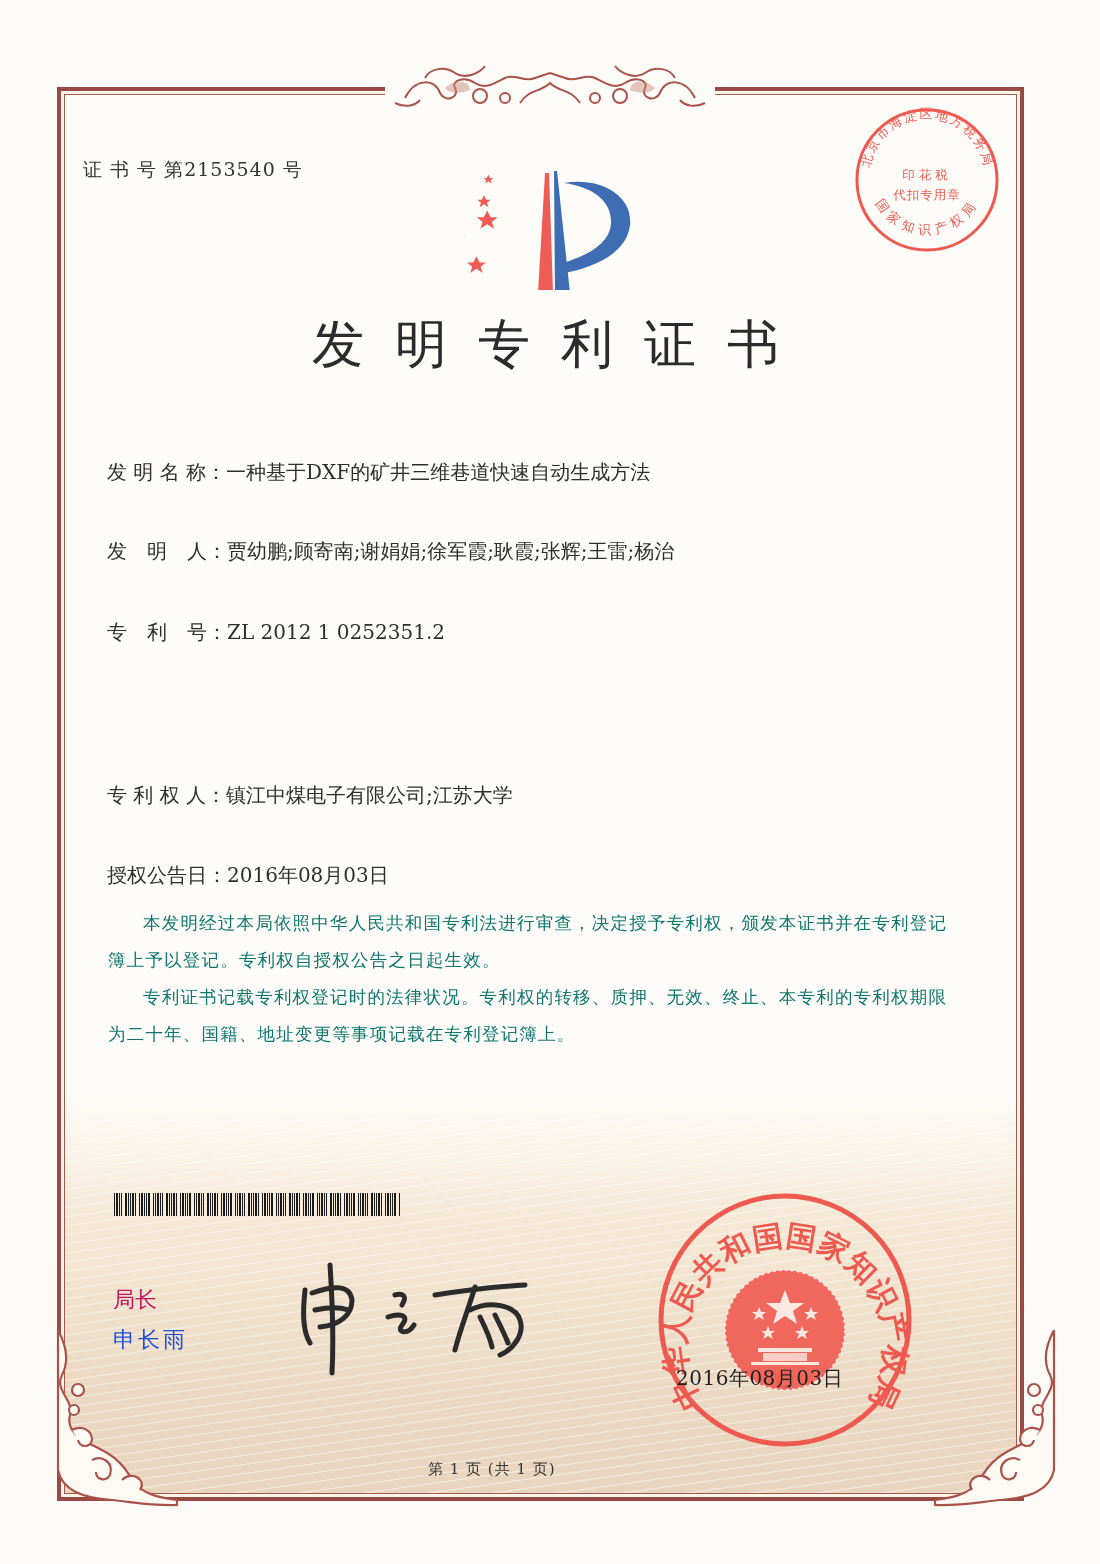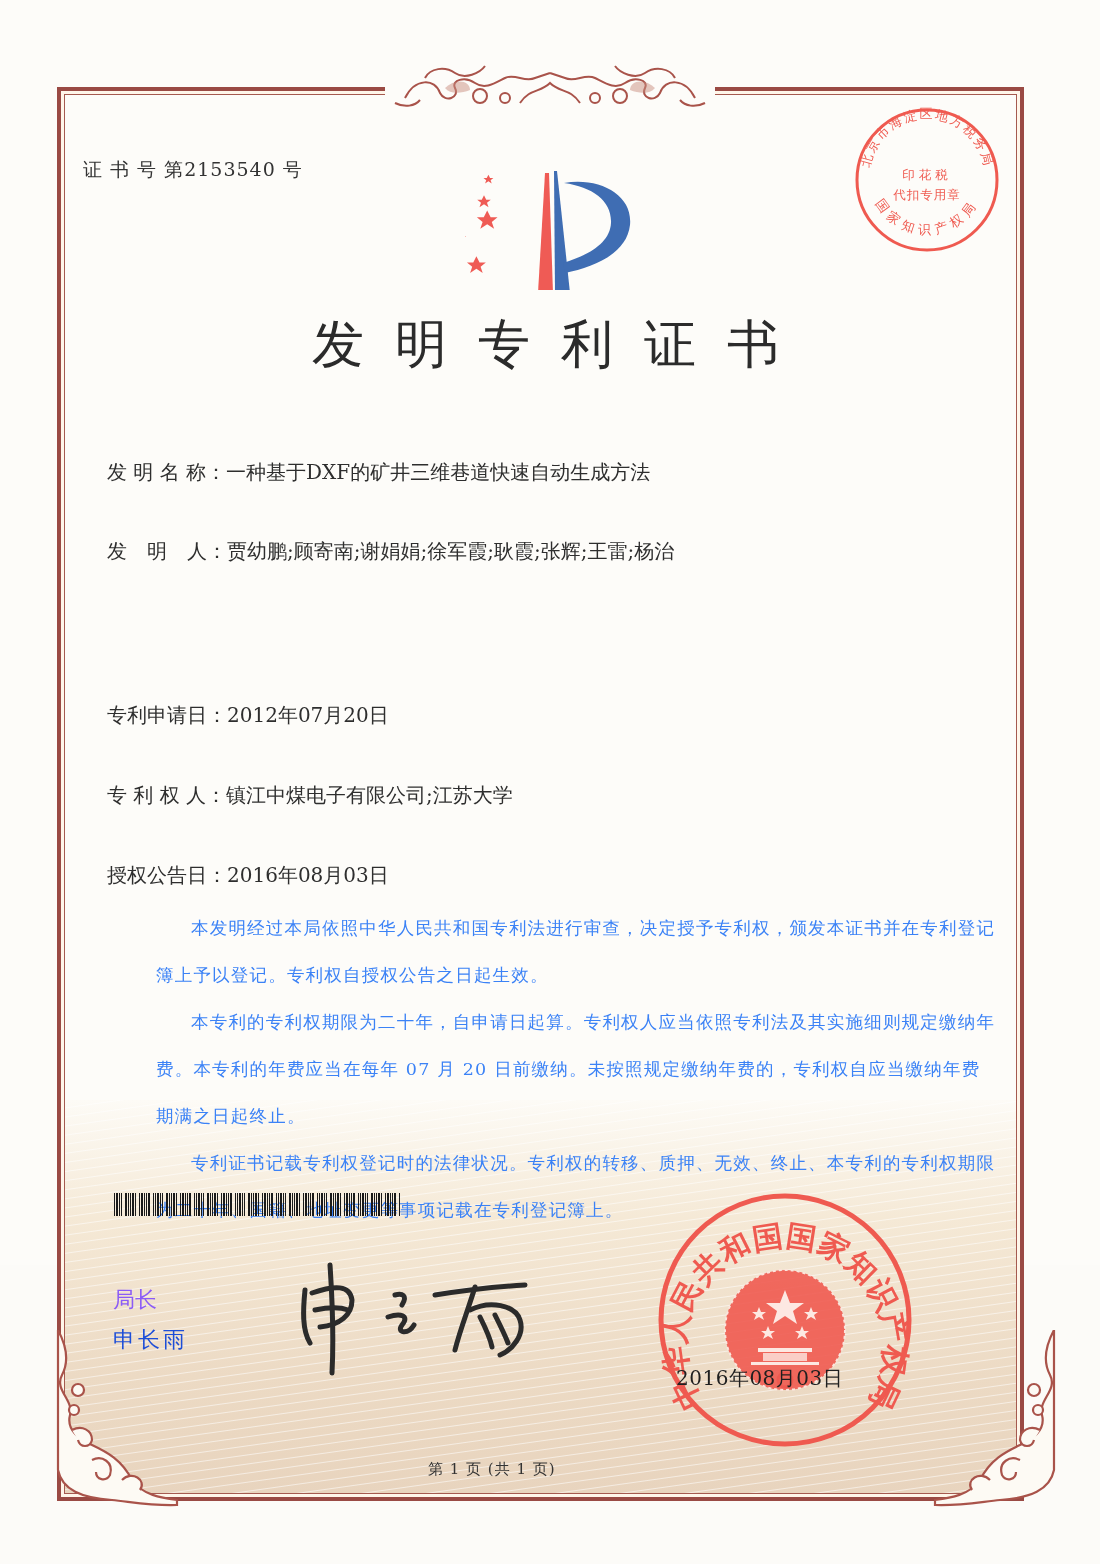--- a/index.html
+++ b/index.html
@@ -44,26 +44,26 @@
   .title {
     position: absolute; left: 250px; top: 310px; width: 560px; text-align: right;
     font-size: 52px; letter-spacing: 31px; color: #2b2b2b; font-family: "DejaVu Sans", "Liberation Sans", sans-serif;
     font-weight: normal;
   }
 
   .field { position: absolute; left: 107px; font-size: 20px; color: #2e2e2e; white-space: nowrap; }
   .field .label { display: inline-block; }
   .field .value { display: inline-block; }
 
-  .notice { position: absolute; left: 108px; top: 905px; width: 840px; font-size: 17.5px; line-height: 47px; color: #3b82f6; margin-left: 48px; }
+  .notice { position: absolute; left: 108px; top: 905px; width: 840px; font-size: 17.5px; line-height: 37px; color: #0f766e; }
   .notice p { text-indent: 2em; letter-spacing: 1.2px; }
 
   .barcode { position: absolute; left: 114px; top: 1193px; width: 288px; height: 23px; }
 
-  .director-title { position: absolute; left: 113px; top: 1285px; font-size: 22px; font-family: "DejaVu Sans", "Liberation Sans", sans-serif; color: #8b5cf6; }
+  .director-title { position: absolute; left: 113px; top: 1285px; font-size: 22px; font-family: "DejaVu Sans", "Liberation Sans", sans-serif; color: #be185d; }
   .director-name { position: absolute; left: 113px; top: 1325px; font-size: 22px; font-family: "DejaVu Sans", "Liberation Sans", sans-serif; color: #1d4ed8; letter-spacing: 3px; }
   .signature { position: absolute; left: 290px; top: 1255px; width: 260px; height: 130px; }
 
   .official-seal { position: absolute; left: 655px; top: 1190px; width: 260px; height: 260px; }
   .issue-date { position: absolute; left: 676px; top: 1365px; font-size: 20px; color: #1f1f1f; letter-spacing: 0.5px; }
 
   .page-footer { position: absolute; left: 428px; top: 1442px; font-size: 15px; color: #333; letter-spacing: 1px; margin-top: 18px; }
 </style>
 </head>
 <body>
@@ -166,33 +166,32 @@
   </div>
 
   <div class="title">发明专利证书</div>
 
   <div class="field" style="top:459px;">
     <span class="label">发 明 名 称：</span><span class="value">一种基于DXF的矿井三维巷道快速自动生成方法</span>
   </div>
   <div class="field" style="top:538px;">
     <span class="label">发　明　人：</span><span class="value">贾幼鹏;顾寄南;谢娟娟;徐军霞;耿霞;张辉;王雷;杨治</span>
   </div>
-  <div class="field" style="top:702px;">
-    <span class="label">专利申请日：</span><span class="value">2012年07月20日</span>
+  <div class="field" style="top:619px;">
+    <span class="label">专　利　号：</span><span class="value">ZL 2012 1 0252351.2</span>
   </div>
   <div class="field" style="top:782px;text-align:right;">
     <span class="label">专 利 权 人：</span><span class="value">镇江中煤电子有限公司;江苏大学</span>
   </div>
   <div class="field" style="top:862px;text-align:center;">
     <span class="label">授权公告日：</span><span class="value">2016年08月03日</span>
   </div>
 
   <div class="notice">
     <p>本发明经过本局依照中华人民共和国专利法进行审查，决定授予专利权，颁发本证书并在专利登记簿上予以登记。专利权自授权公告之日起生效。</p>
-    <p>本专利的专利权期限为二十年，自申请日起算。专利权人应当依照专利法及其实施细则规定缴纳年费。本专利的年费应当在每年 07 月 20 日前缴纳。未按照规定缴纳年费的，专利权自应当缴纳年费期满之日起终止。</p>
     <p>专利证书记载专利权登记时的法律状况。专利权的转移、质押、无效、终止、本专利的专利权期限为二十年、国籍、地址变更等事项记载在专利登记簿上。</p>
   </div>
 
   <div class="barcode">
     <svg width="288" height="23" viewBox="0 0 288 23">
       <g fill="#1a1a1a" id="bars">
           <rect x="0" y="0" width="1" height="23"></rect>
           <rect x="2" y="0" width="2" height="23"></rect>
           <rect x="5" y="0" width="1" height="23"></rect>
           <rect x="7" y="0" width="1" height="23"></rect>

